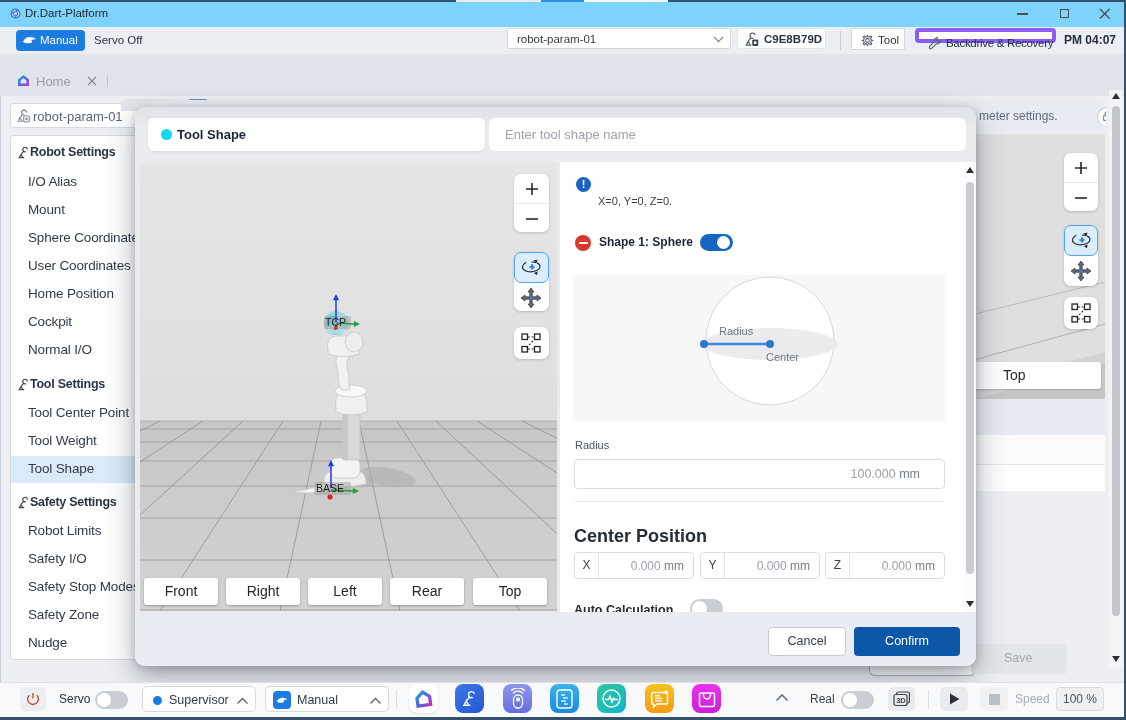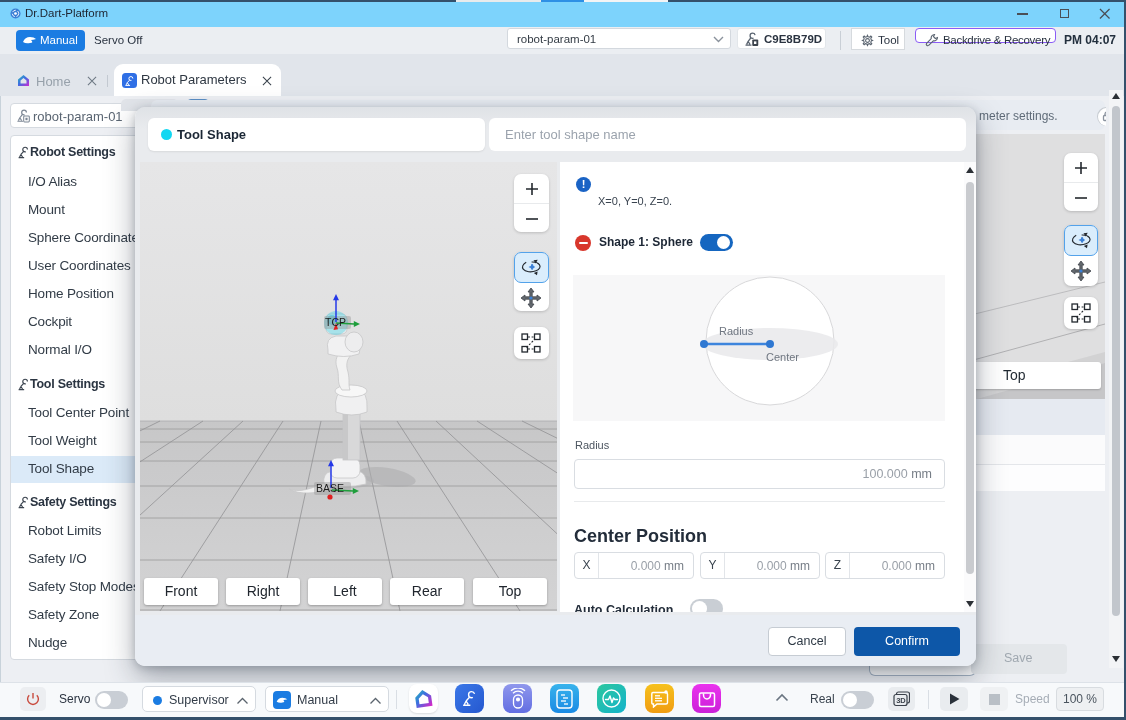--- a/index.html
+++ b/index.html
@@ -64,21 +64,21 @@
     </svg>
     <div class="abs" style="left:26px;top:3.5px;font-size:11.5px;font-weight:bold;color:#2a3340">C9E8B79D</div>
   </div>
   <div class="abs" style="left:840px;top:4px;width:1px;height:19px;background:#c9cfd6"></div>
   <div class="abs" style="left:851px;top:1px;width:54px;height:22px;background:#fff;border:1px solid #d6dade;border-radius:0">
     <svg class="abs" style="left:9px;top:5px" width="13" height="13" viewBox="0 0 24 24">
       <path fill="none" stroke="#5a6470" stroke-width="2" d="M12 8.5 a3.5 3.5 0 1 0 0 7 a3.5 3.5 0 1 0 0 -7 M12 2.5 l1.2 2.6 2.8 0.6 2.1-1.8 1.8 1.8 -1.8 2.1 0.6 2.8 2.6 1.2 -2.6 1.2 -0.6 2.8 1.8 2.1 -1.8 1.8 -2.1-1.8 -2.8 0.6 -1.2 2.6 -1.2-2.6 -2.8-0.6 -2.1 1.8 -1.8-1.8 1.8-2.1 -0.6-2.8 -2.6-1.2 2.6-1.2 0.6-2.8 -1.8-2.1 1.8-1.8 2.1 1.8 2.8-0.6 Z"></path>
     </svg>
     <div class="abs" style="left:26px;top:4.5px;font-size:11.5px;color:#2a3340">Tool</div>
   </div>
-  <div class="abs" style="left:915px;top:1px;width:141px;height:15px;background:#fff;border:1px solid #8b5cf6;border-radius:4px">
+  <div class="abs" style="left:915px;top:1px;width:141px;height:15px;background:#fff;border:4px solid #8b5cf6;border-radius:4px">
     <svg class="abs" style="left:9px;top:4px" width="14" height="14" viewBox="0 0 14 14">
       <path d="M9.5 1.5 a3.4 3.4 0 0 0 -3.3 4.2 L1.6 10.3 a1.5 1.5 0 0 0 2.1 2.1 L8.3 7.8 a3.4 3.4 0 0 0 4.2-3.3 l-2.2 1 l-1.8-1.8 l1-2.2 Z" fill="none" stroke="#5a6470" stroke-width="1.1"></path>
     </svg>
     <div class="abs" style="left:27px;top:4.5px;font-size:11.5px;letter-spacing:-0.3px;color:#2a3340;white-space:nowrap">Backdrive &amp; Recovery</div>
   </div>
   <div class="abs" style="left:1064px;top:6px;font-size:12px;font-weight:bold;color:#23303e">PM 04:07</div>
 </div>
 
 <div class="abs" id="tabbar" style="left:0;top:54px;width:1126px;height:42px;background:#e1e5eb">
   <svg class="abs" style="left:17px;top:20px" width="13" height="13" viewBox="0 0 13 13">
@@ -89,34 +89,20 @@
           <stop offset="1" stop-color="#cc2ad4"></stop>
     </linearGradient>
       </defs>
     <path d="M6.5 1 L12 5.5 L12 12 L1 12 L1 5.5 Z M6.5 4 L9.5 6.6 L9.5 9.5 L3.5 9.5 L3.5 6.6 Z" fill="url(#houseg)" fill-rule="evenodd"></path>
   </svg>
   <div class="abs" style="left:36px;top:20px;font-size:13px;color:#97a1ab">Home</div>
   <svg class="abs" style="left:87px;top:22px" width="10" height="10" viewBox="0 0 11 11">
       <path d="M1 1 L10 10 M10 1 L1 10" stroke="#6e7984" stroke-width="1.15"></path>
     </svg>
   <div class="abs" style="left:107px;top:21px;width:1px;height:12px;background:#c3c9d1"></div>
-  <div class="abs" style="left:114px;top:10px;width:167px;height:32px;background:#fff;border-radius:9px 9px 0 0">
-    <div class="abs" style="left:8px;top:9px;width:15px;height:15px;background:#2f6fe5;border-radius:3.5px">
-      <svg class="abs" style="left:2px;top:1.5px" width="11" height="12" viewBox="0 0 20 20">
-        <g stroke="#fff" stroke-width="1.8" fill="none">
-          <circle cx="12.5" cy="5.5" r="3.6" stroke-dasharray="17 6" stroke-dashoffset="-4"></circle>
-          <path d="M10 8.5 L6 13 M6 13 L4 17 M6 13 L8.5 17 M2.5 18 L11 18"></path>
-        </g>
-      </svg>
-    </div>
-    <div class="abs" style="left:27px;top:8px;font-size:13px;color:#2e3742">Robot Parameters</div>
-    <svg class="abs" style="left:148px;top:12px" width="10" height="10" viewBox="0 0 11 11">
-        <path d="M1 1 L10 10 M10 1 L1 10" stroke="#39424c" stroke-width="1.15"></path>
-      </svg>
-  </div>
 </div>
 
 <div class="abs" id="main" style="left:0;top:96px;width:1126px;height:586px;background:#edeff3;border-left:1px solid #c8d2da">
 
   <div class="abs" style="left:9px;top:7px;width:131px;height:25px;background:#fff;border:1px solid #d5dae0;border-radius:4px">
     <svg class="abs" style="left:5px;top:5px" width="14" height="14" viewBox="0 0 20 20">
       <g stroke="#7c8795" stroke-width="1.7" fill="none">
         <circle cx="11.5" cy="5" r="3.4" stroke-dasharray="16 6" stroke-dashoffset="-4"></circle>
         <path d="M9 8 L5.5 12.5 M5.5 12.5 L3.5 16.5 M5.5 12.5 L8 16.5 M2 17.5 L10 17.5"></path>
       </g>
@@ -415,21 +401,21 @@
         <ellipse cx="197" cy="69" rx="68" ry="16" fill="#e9e9eb" opacity="0.85"></ellipse>
         <line x1="131" y1="69" x2="197" y2="69" stroke="#3d85dd" stroke-width="2.4"></line>
         <circle cx="131" cy="69" r="4" fill="#2f78d2"></circle>
         <circle cx="197" cy="69" r="4" fill="#2f78d2"></circle>
         <text x="146" y="60" font-size="11" fill="#6f7680" font-family="Liberation Sans">Radius</text>
         <text x="193" y="86" font-size="11" fill="#6f7680" font-family="Liberation Sans">Center</text>
       </svg>
     </div>
     <div class="abs" style="left:15px;top:277px;font-size:11px;color:#4c5560">Radius</div>
     <div class="abs" style="left:14px;top:297px;width:371px;height:30px;background:#fff;border:1px solid #d9dde2;border-radius:4px">
-      <div class="abs" style="right:12px;top:7px;font-size:12.5px;color:#9aa0a8">100.000 <span style="color:#767d86">mm</span></div>
+      <div class="abs" style="right:24px;top:7px;font-size:12.5px;color:#9aa0a8">100.000 <span style="color:#767d86">mm</span></div>
     </div>
     <div class="abs" style="left:14px;top:339px;width:371px;height:1px;background:#e8eaec"></div>
     <div class="abs" style="left:14px;top:364px;font-size:18px;font-weight:bold;color:#232d3a">Center Position</div>
     <div class="abs xyz" style="left:14px">
         <span class="xl">X</span>
         <span class="xv">0.000 <i>mm</i></span>
       </div>
     <div class="abs xyz" style="left:140px">
         <span class="xl">Y</span>
         <span class="xv">0.000 <i>mm</i></span>

